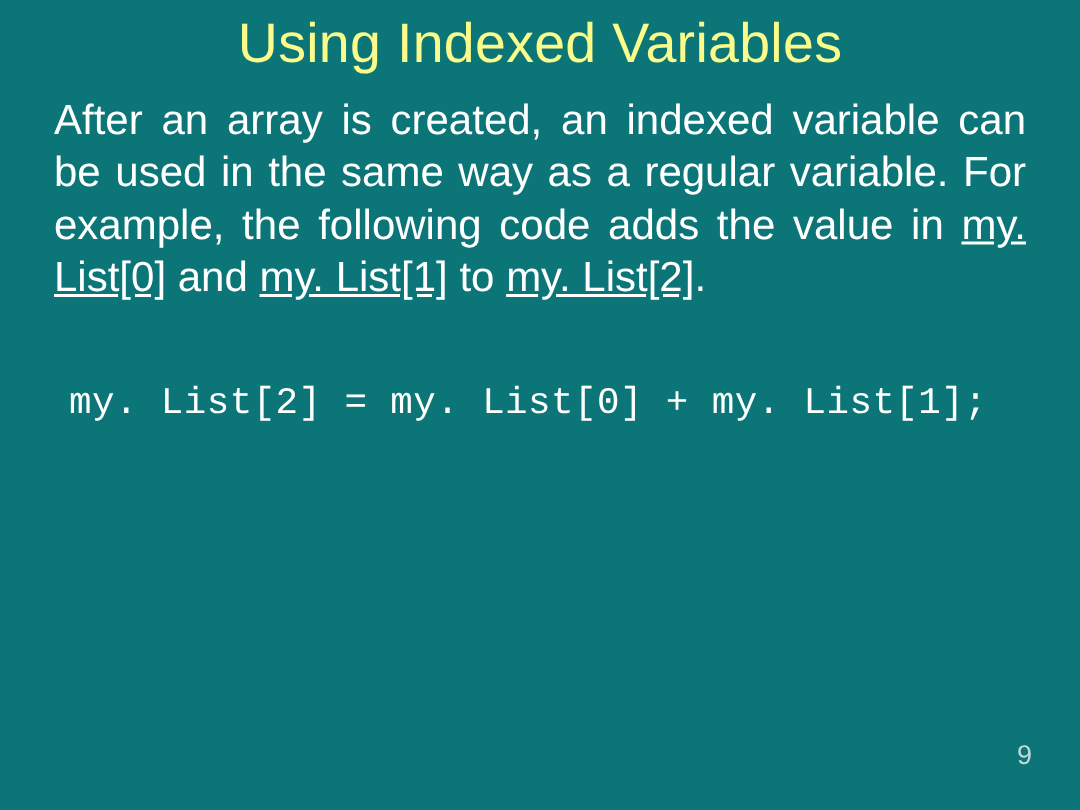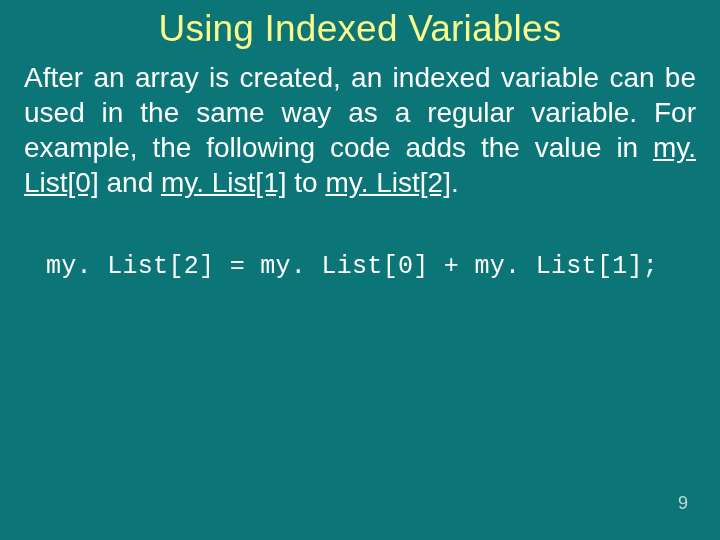--- a/index.html
+++ b/index.html
@@ -27,21 +27,21 @@
     font-size: 37px;
     font-weight: 400;
     text-align: center;
     margin: 0 0 10px 0;
     letter-spacing: 0.2px;
   }
   .body-text {
     font-size: 28px;
     line-height: 1.25;
     text-align: justify;
-    margin: 0;
+    margin: 12px;
   }
   .underline {
     text-decoration: underline;
   }
   .code-line {
     font-family: "Courier New", Courier, monospace;
     font-size: 25px;
     margin: 52px 0 12px 22px;
     white-space: nowrap;
     letter-spacing: 0.3px;

